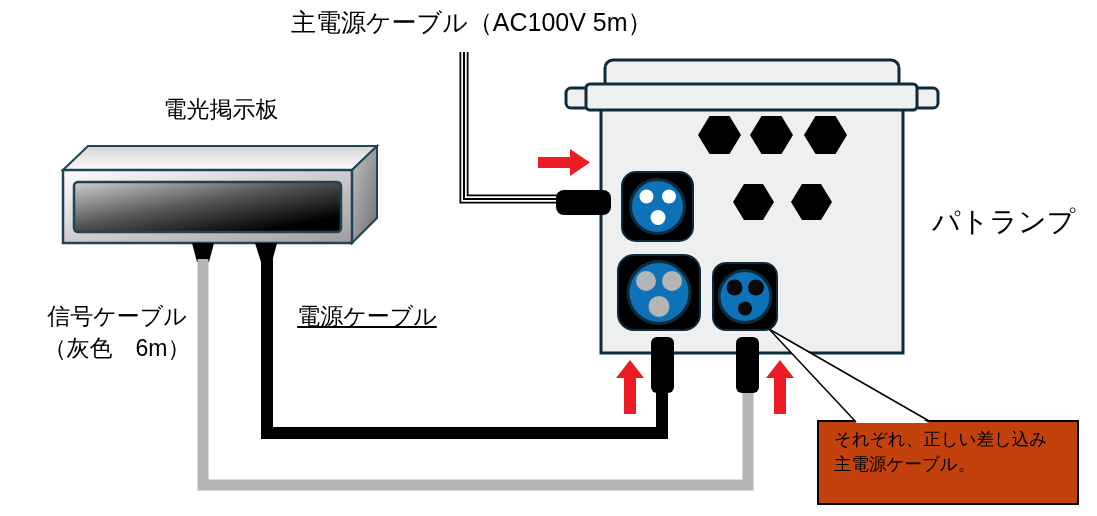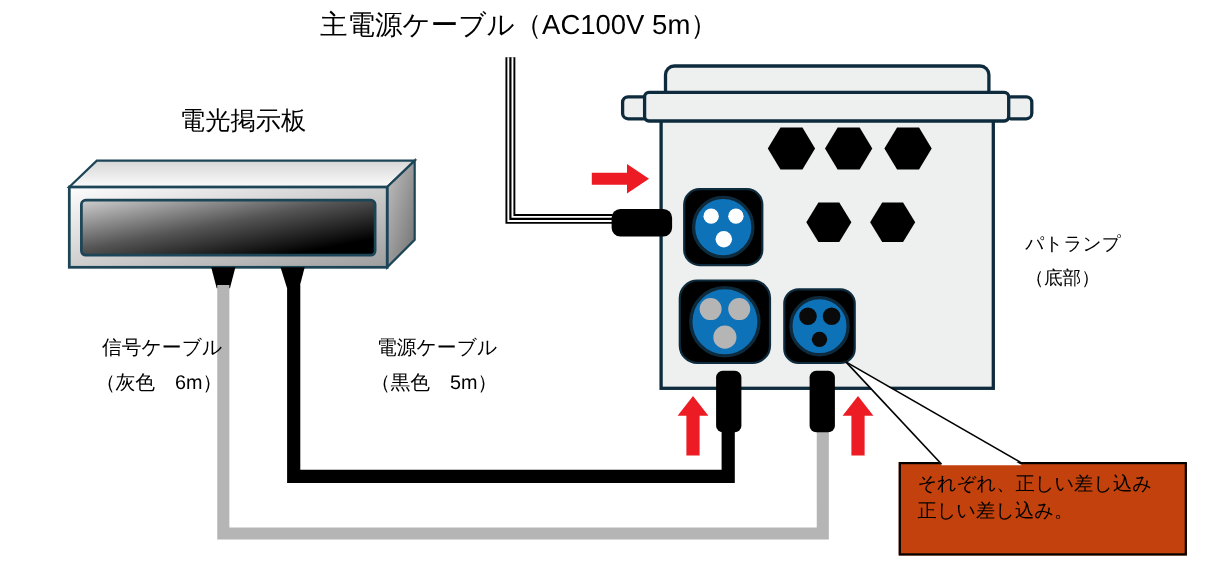--- a/index.html
+++ b/index.html
@@ -11,24 +11,24 @@
   .svg-main{z-index:1;}
   .callout-box{
     position:absolute;left:817px;top:420px;width:262px;height:85px;
     box-sizing:border-box;background:#c2410c;border:2px solid var(--cable-black,#000);
     z-index:2;padding:5px 8px 0 15px;font-size:17.5px;line-height:25px;white-space:nowrap;
   }
   .svg-tail{z-index:3;pointer-events:none;}
   .lbl{position:absolute;z-index:4;white-space:nowrap;}
   .lbl-top{left:291px;top:6px;font-size:25px;text-align:right;}
   .lbl-board{left:121px;top:94px;width:200px;text-align:center;font-size:23px;}
-  .lbl-two{font-size:18px;line-height:32px;text-align:right;width:170px;}
+  .lbl-two{font-size:23px;line-height:32px;text-align:center;width:170px;}
   .lbl-signal{left:32px;top:300px;}
-  .lbl-power{left:282px;top:300px;}
-  .lbl-patlamp{left:932px;top:206px;font-size:17px;line-height:31px;text-align:left;width:160px;}
+  .lbl-power{left:282px;top:300px;text-decoration:underline;}
+  .lbl-patlamp{left:932px;top:206px;font-size:28px;line-height:31px;text-align:left;width:160px;}
   
   .navy{stroke:var(--outline-navy,#0d2b3d);}
   .board-line{stroke:var(--board-outline,#1c4557);}
   .panel{fill:var(--panel-fill,#eef0f0);}
   .blue{fill:var(--socket-blue,#0e72b8);}
   .red{fill:var(--arrow-red,#ed1c24);}
   .blk{fill:var(--cable-black,#000);}
   .gray-stroke{stroke:var(--cable-gray,#b5b5b5);}
   .black-stroke{stroke:var(--cable-black,#000);}
   .dot-w{fill:var(--dot-white,#fff);}
@@ -124,40 +124,38 @@
     <rect x="651" y="337" width="23" height="56" rx="6" class="blk"></rect>
     <rect x="736" y="337" width="23" height="56" rx="6" class="blk"></rect>
 
     <polygon class="red" points="538,157 570,157 570,149 590,162.5 570,176 570,168 538,168"></polygon>
     <polygon class="red" points="630,360 644,378 636,378 636,414 624,414 624,378 616,378"></polygon>
     <polygon class="red" points="780,360 794,378 786,378 786,414 774,414 774,378 766,378"></polygon>
   </svg>
 
   <div class="callout-box">
     <div>それぞれ、正しい差し込み</div>
-    <div>正しい差し込み。</div>
+    <div>主電源ケーブル。</div>
   </div>
 
   <svg class="layer svg-tail" viewBox="0 0 1097 516">
     <polygon points="769,329 856,423 929,423" fill="#fff"></polygon>
     <line x1="769" y1="329" x2="856" y2="422" stroke="#000" stroke-width="1.5"></line>
     <line x1="769" y1="329" x2="929" y2="421" stroke="#000" stroke-width="1.5"></line>
   </svg>
 
   <div class="lbl lbl-top">主電源ケーブル（AC100V 5m）</div>
   <div class="lbl lbl-board">電光掲示板</div>
 
   <div class="lbl lbl-two lbl-signal">
     <div>信号ケーブル</div>
     <div>（灰色　6m）</div>
   </div>
 
   <div class="lbl lbl-two lbl-power">
     <div>電源ケーブル</div>
-    <div>（黒色　5m）</div>
   </div>
 
   <div class="lbl lbl-patlamp">
     <div>パトランプ</div>
-    <div>（底部）</div>
   </div>
 
 </div>
 
 </body></html>

